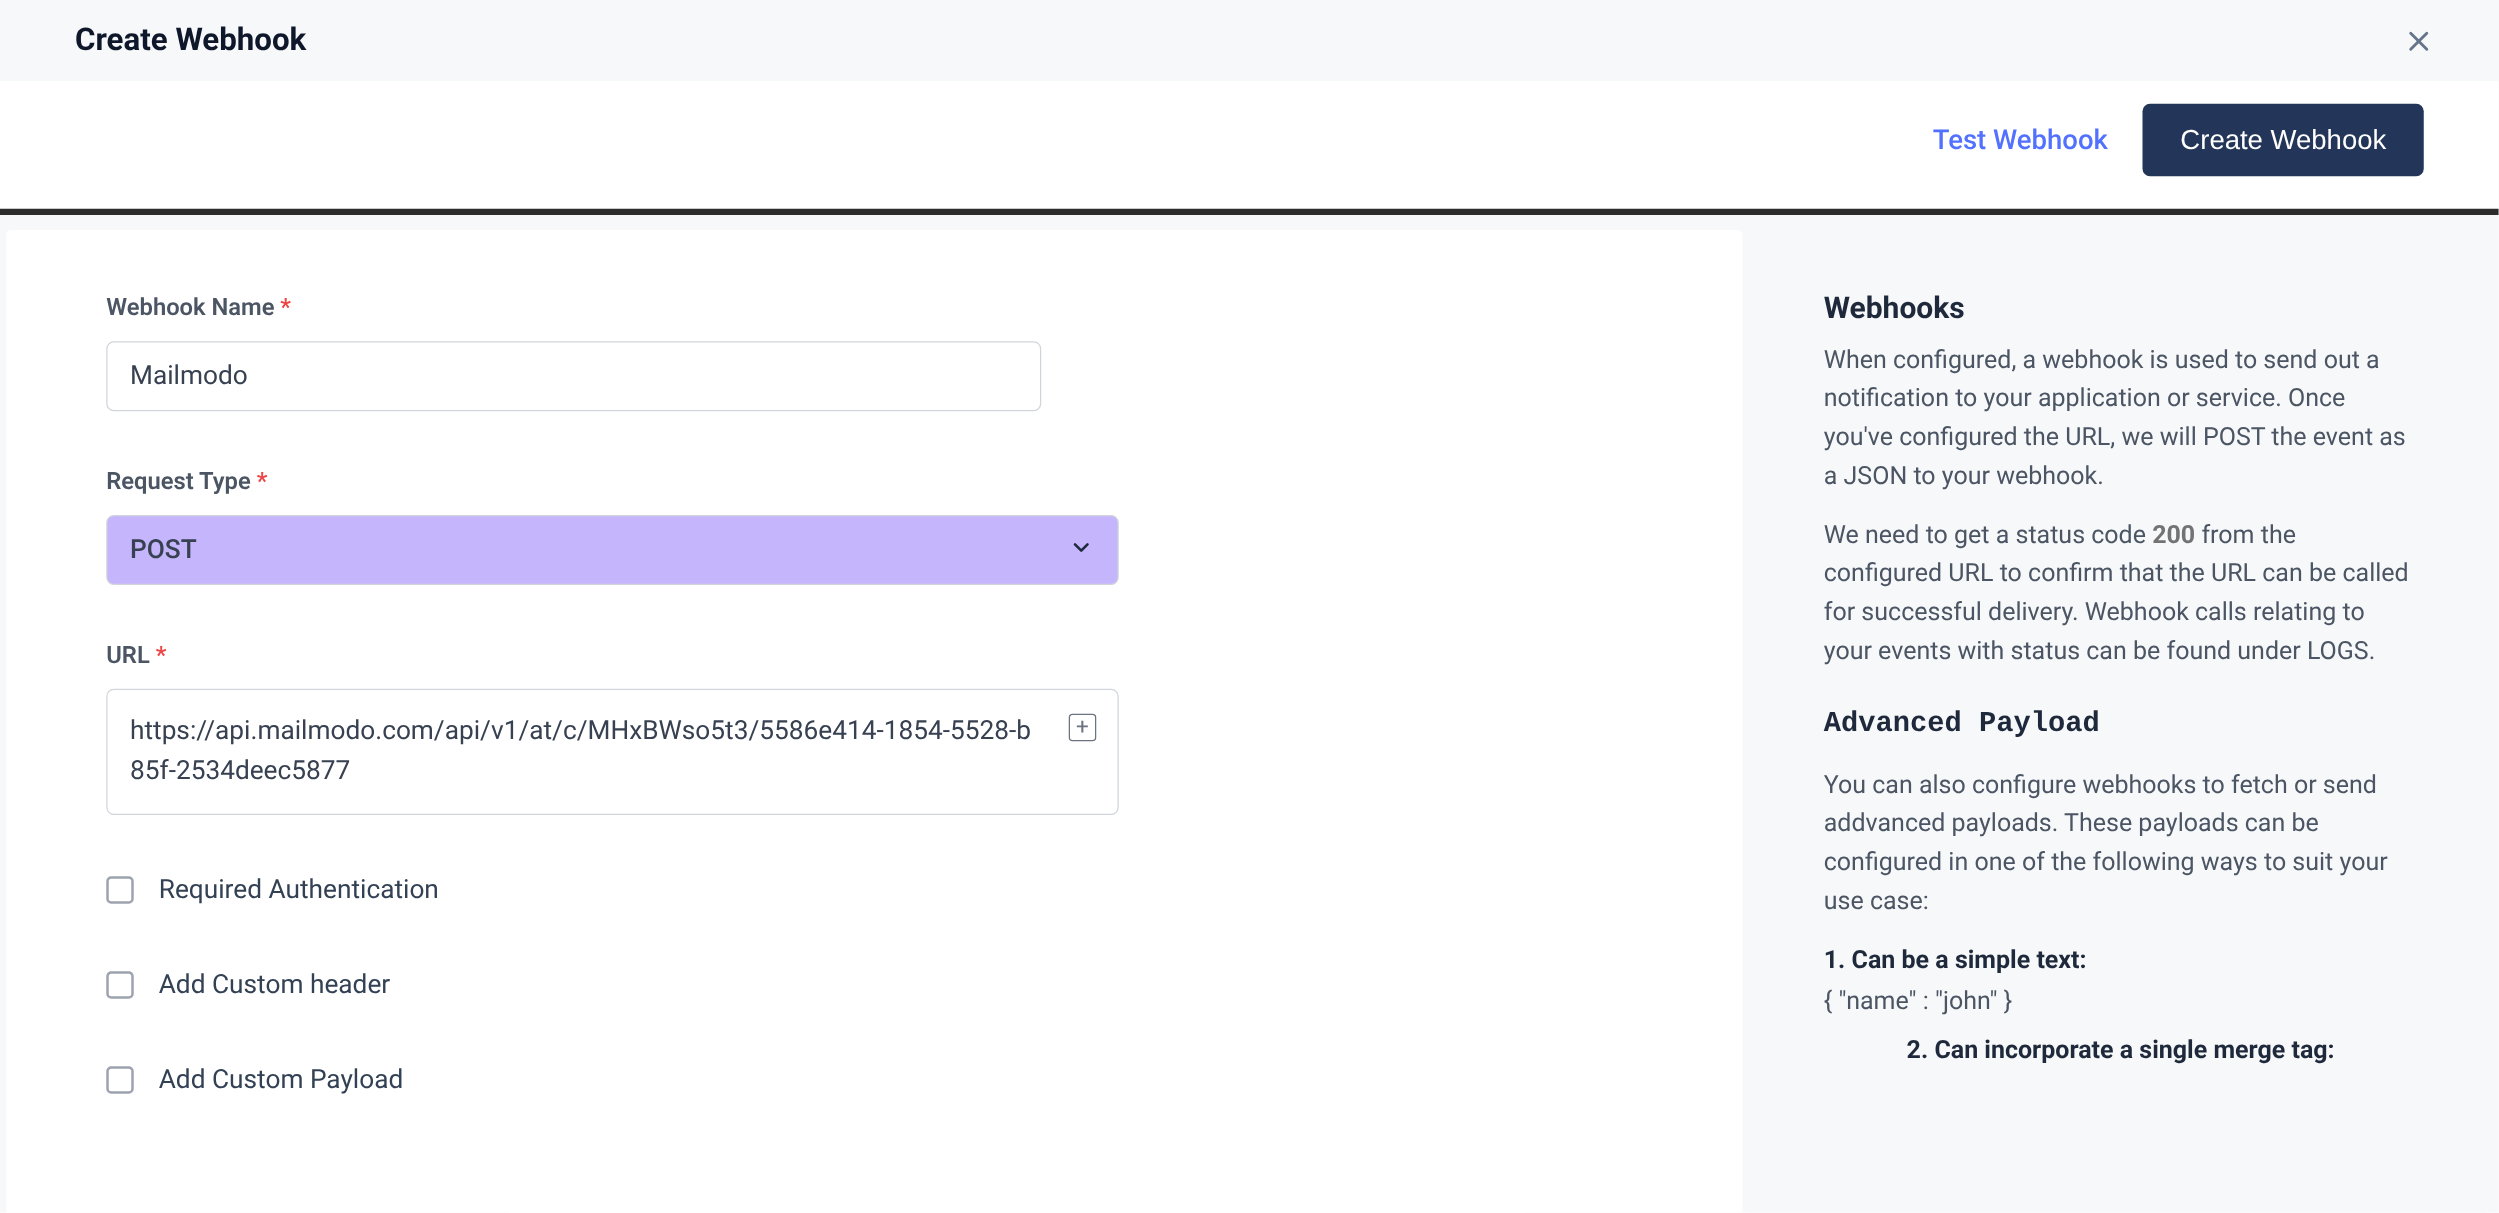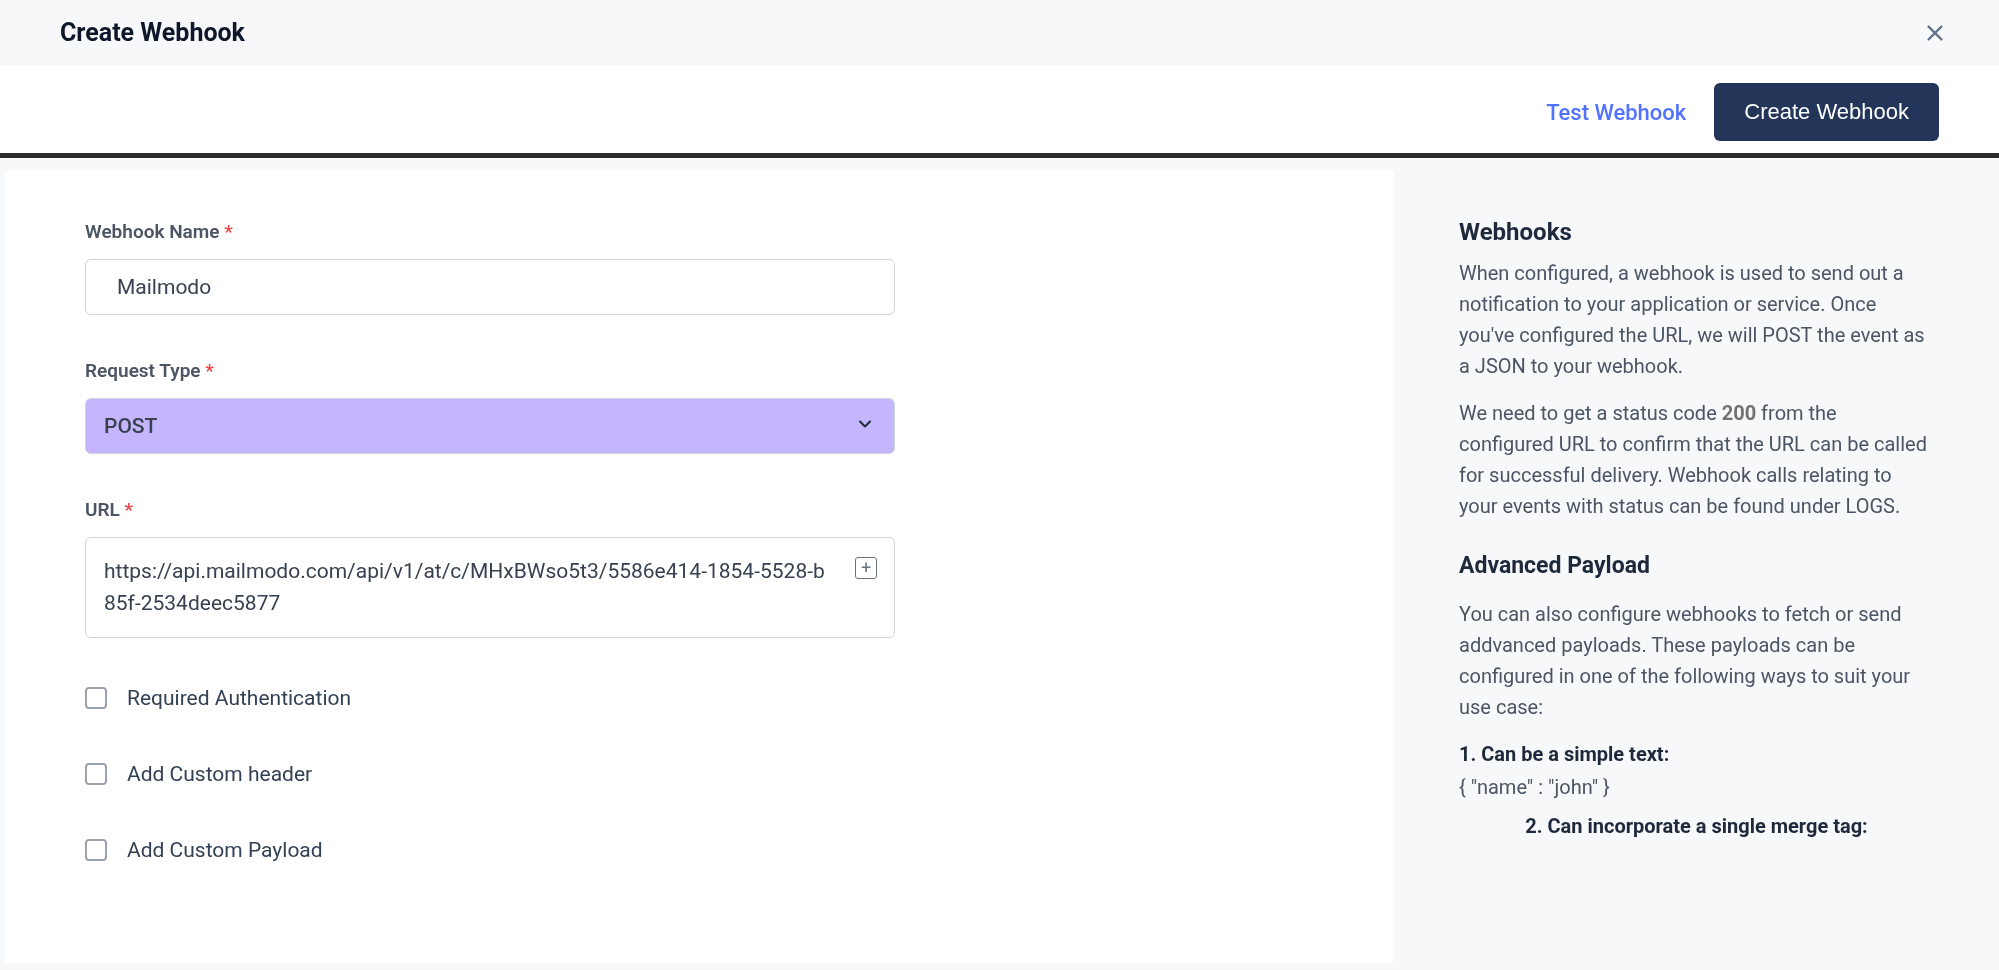--- a/index.html
+++ b/index.html
@@ -35,21 +35,21 @@
       display: flex;
       align-items: center;
       justify-content: center;
       margin-right: 10px;
     }
     .action-bar {
       display: flex;
       justify-content: flex-end;
       align-items: center;
       gap: 28px;
-      padding: 18px 60px 12px;
+      padding: 18px 60px 26px;
       background: #ffffff;
       border-bottom: 5px solid #2c2c2c;
     }
     .test-link {
       color: #5271ff;
       font-size: 22px;
       font-weight: 500;
       cursor: pointer;
     }
     .create-btn {
@@ -89,22 +89,22 @@
       display: block;
       font-size: 19px;
       font-weight: 600;
       color: #4b5563;
       margin-bottom: 16px;
     }
     .required-star {
       color: #ef4444;
     }
     .text-input {
-      width: 810px;
-      padding: 15px 31px;
+      width: 748px;
+      padding: 15px 18px;
       font-size: 21px;
       border: 1.5px solid #d1d5db;
       border-radius: 6px;
       color: #374151;
       font-family: inherit;
     }
     .select-wrap {
       position: relative;
       width: 810px;
     }
@@ -194,20 +194,21 @@
     .side-text strong {
       font-weight: 700;
       color: #737373;
     }
     .side-subtitle {
       font-size: 23px;
       font-weight: 700;
       color: #1e293b;
       margin-top: 30px;
       margin-bottom: 20px;
+      font-family: Liberation Mono, monospace;
     }
     .list-item {
       font-size: 20px;
       color: #1e293b;
       line-height: 1.55;
       margin-bottom: 2px;
     }
     .list-item-header {
       font-weight: 700;
     }

